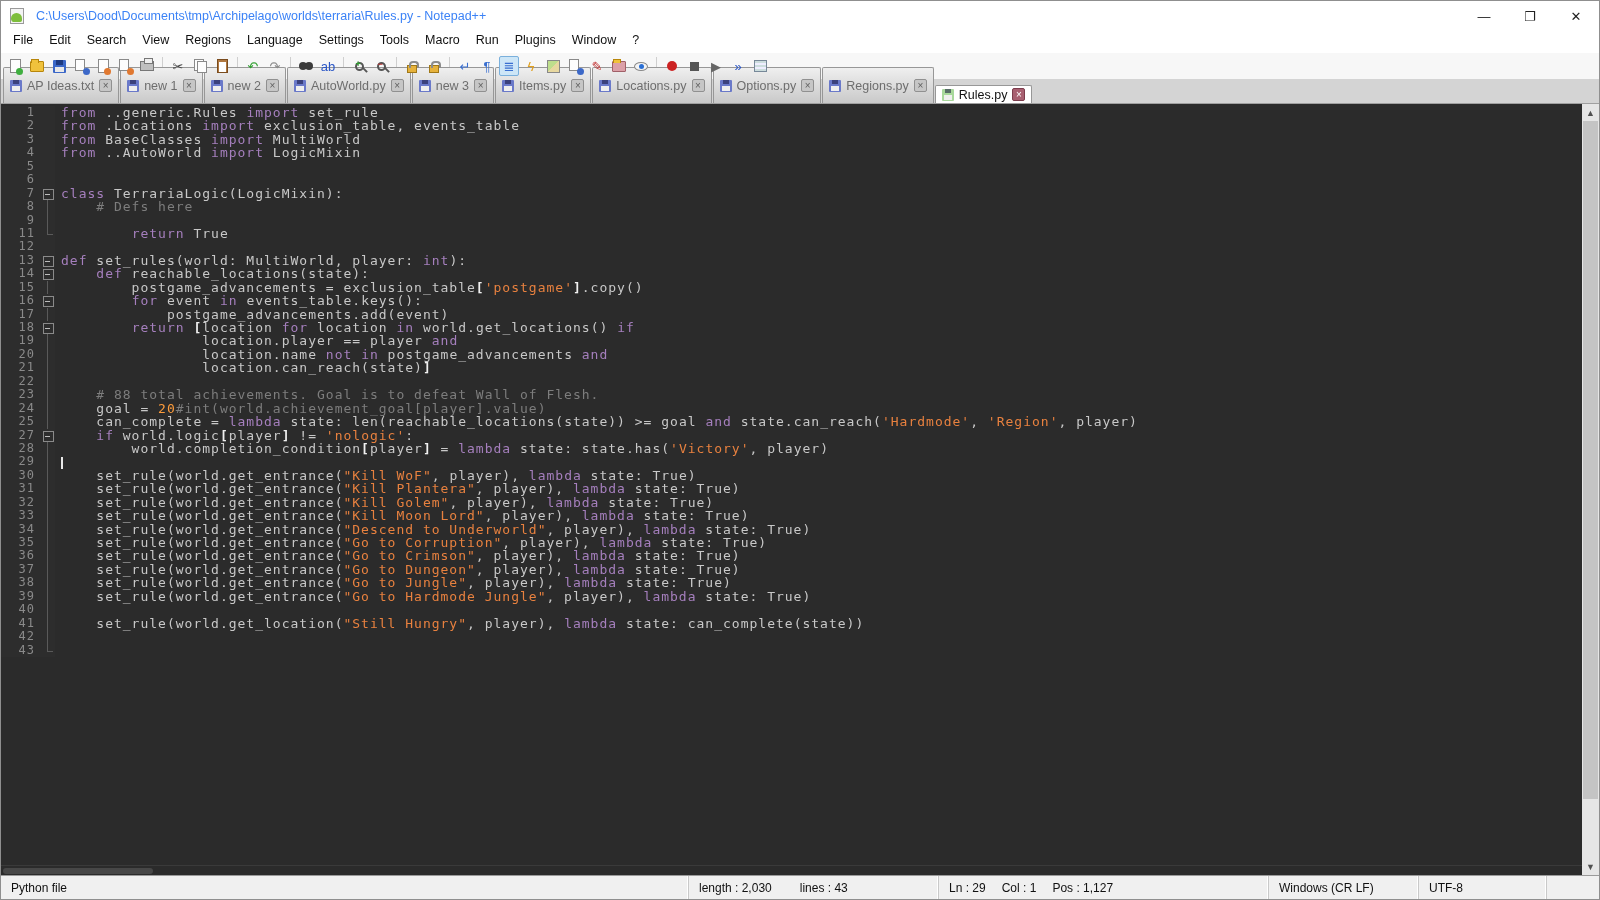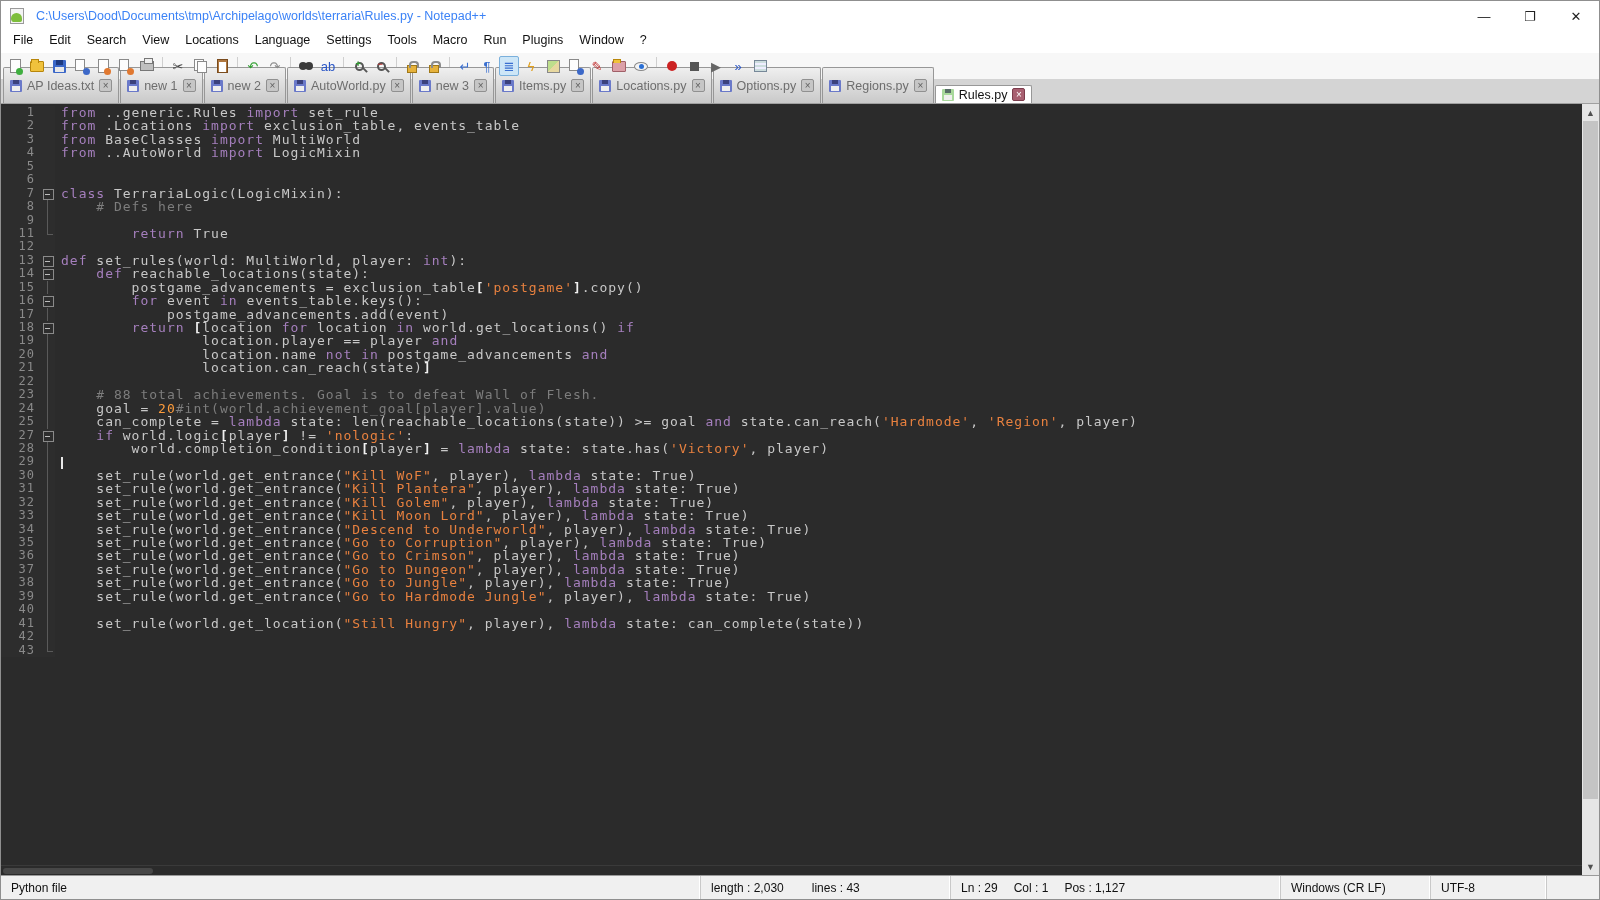--- a/index.html
+++ b/index.html
@@ -105,21 +105,21 @@
   .vthumb { position:absolute; left:1px; right:1px; top:0; height:92%; background:#c4c4c4; }
 
   
   .statusbar { height:24px; background:#f0f0f0; border-top:1px solid #9a9a9a; display:flex; align-items:center;
                font-size:12px; color:#111; flex:0 0 auto; }
   .sb-sec { height:100%; display:flex; align-items:center; padding:0 10px;
             border-right:1px solid #c9c9c9; box-shadow:inset -1px 0 0 #ffffff; }
   .sb-type { flex:1 1 auto; justify-content:flex-start; }
   .sb-len { width:250px; gap:28px; }
   .sb-pos { width:330px; gap:16px; }
-  .sb-eol { width:150px; } .sb-enc { width:116px; }
+  .sb-eol { width:150px; } .sb-enc { width:128px; }
   .sb-ins { width:52px; border-right:none; box-shadow:none;margin-top:40px; }
 </style>
 </head>
 <body>
 
 <div class="window">
 
   <div class="titlebar">
     <div class="app-icon">
         <span class="pg"></span>
@@ -131,21 +131,21 @@
       <div class="win-btn">❐</div>
       <div class="win-btn close">✕</div>
     </div>
   </div>
 
   <div class="menubar">
       <div class="menu-item">File</div>
       <div class="menu-item">Edit</div>
       <div class="menu-item">Search</div>
       <div class="menu-item">View</div>
-      <div class="menu-item">Locations</div>
+      <div class="menu-item">Regions</div>
       <div class="menu-item">Language</div>
       <div class="menu-item">Settings</div>
       <div class="menu-item">Tools</div>
       <div class="menu-item">Macro</div>
       <div class="menu-item">Run</div>
       <div class="menu-item">Plugins</div>
       <div class="menu-item">Window</div>
       <div class="menu-item">?</div>
     </div>
 

